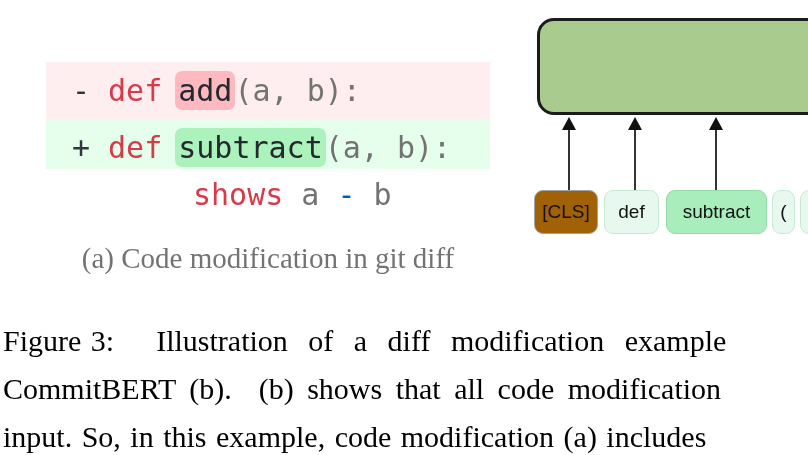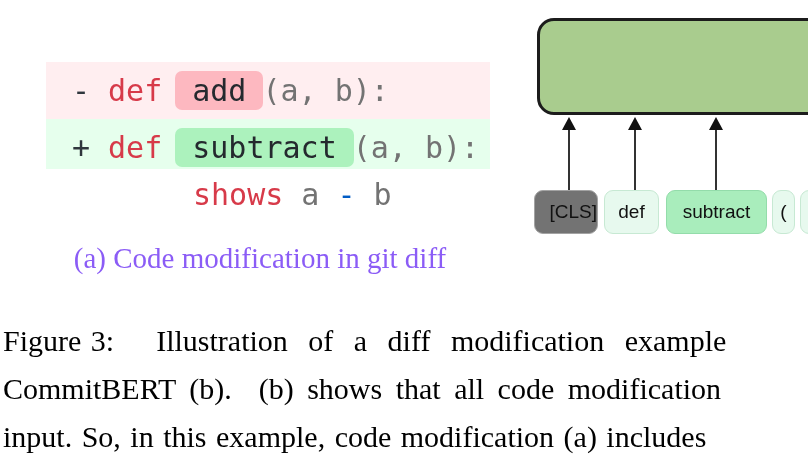--- a/index.html
+++ b/index.html
@@ -23,35 +23,35 @@
     color: #24292e;
   }
   .diff-row { white-space: pre; }
   .row-del { background: #ffeef0; height: 57px; line-height: 57px; }
   .row-add { background: #e6ffed; height: 50px; line-height: 58px; }
   .row-ctx { background: #ffffff; height: 52px; line-height: 52px; padding-left: 147px; }
   .row-del, .row-add { padding-left: 26px; }
   .marker { color: #2f363d; }
   .kw { color: #d73a49; margin-left: 18px; }
   .kw-first { color: #d73a49; }
-  .hl { border-radius: 7px; padding: 2px 17px; margin: 0 -1px 0 13px; color: #24292e; }
+  .hl { border-radius: 7px; padding: 2px 3px; margin: 0 -1px 0 13px; color: #24292e; }
   .hl-del { background: #fdb8c0; }
   .hl-add { background: #acf2bd; }
   .plain { color: #737373; }
   .op-blue { color: #005cc5; margin-left: 18px; }
   .sp18 { margin-left: 18px; }
 
   .sub-caption {
     position: absolute;
-    left: 38px;
+    left: 46px;
     top: 242px;
     width: 444px;
     text-align: center;
     font-size: 29px;
-    color: #8b5cf6;
+    color: #737373;
     white-space: nowrap;
   }
 
   
   .encoder-box {
     position: absolute;
     left: 537px;
     top: 18px;
     width: 312px;            
     height: 97px;
@@ -89,21 +89,21 @@
     height: 44px;
     line-height: 42px;
     text-align: center;
     box-sizing: border-box;
     border-radius: 9px;
     font-family: "Liberation Sans", sans-serif;
     font-size: 19px;
     color: #111111;
     white-space: nowrap;
   }
-  .tok-cls      { left: 534px; width: 64px;  background: #737373; border: 1.5px solid #a3a3a3; text-align: right; }
+  .tok-cls      { left: 534px; width: 64px;  background: #a16207; border: 1.5px solid #a3a3a3; }
   .tok-def      { left: 604px; width: 55px;  background: #e7f9ee; border: 1.5px solid #c7e9d3; }
   .tok-subtract { left: 666px; width: 101px; background: #a9edbc; border: 1.5px solid #93dcaa; }
   .tok-paren    { left: 772px; width: 23px;  background: #e7f9ee; border: 1.5px solid #c7e9d3; }
   .tok-a        { left: 800px; width: 30px;  background: #e7f9ee; border: 1.5px solid #c7e9d3; }
 
   
   .fig-caption {
     position: absolute;
     left: 3px;
     top: 317px;

